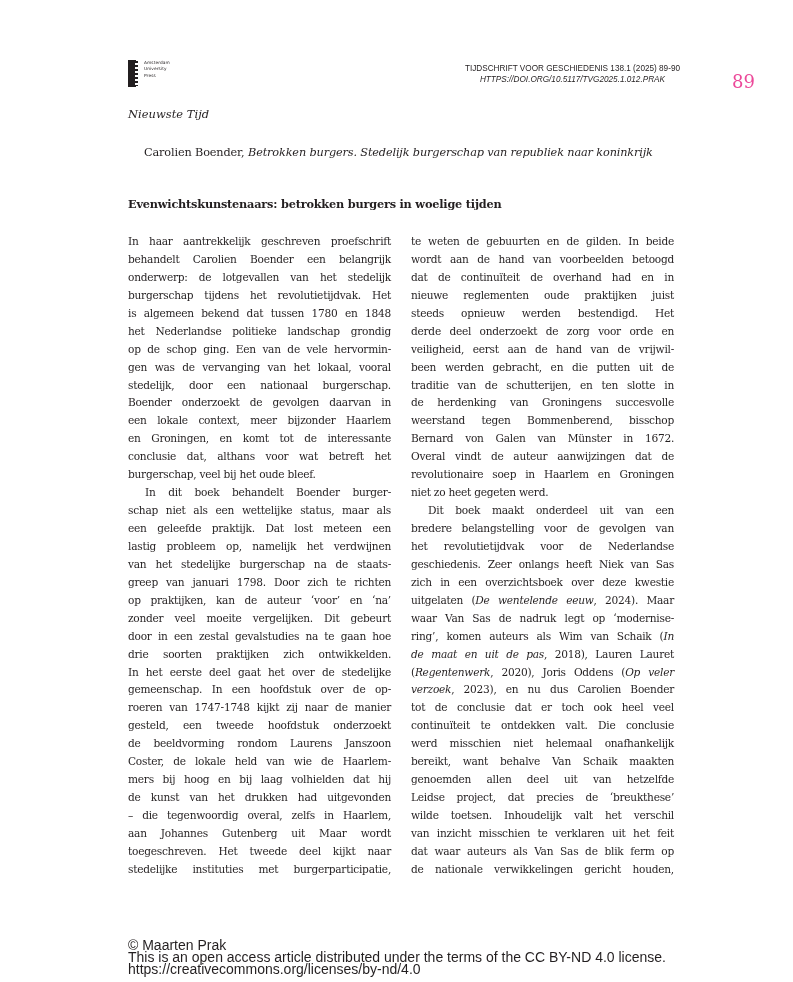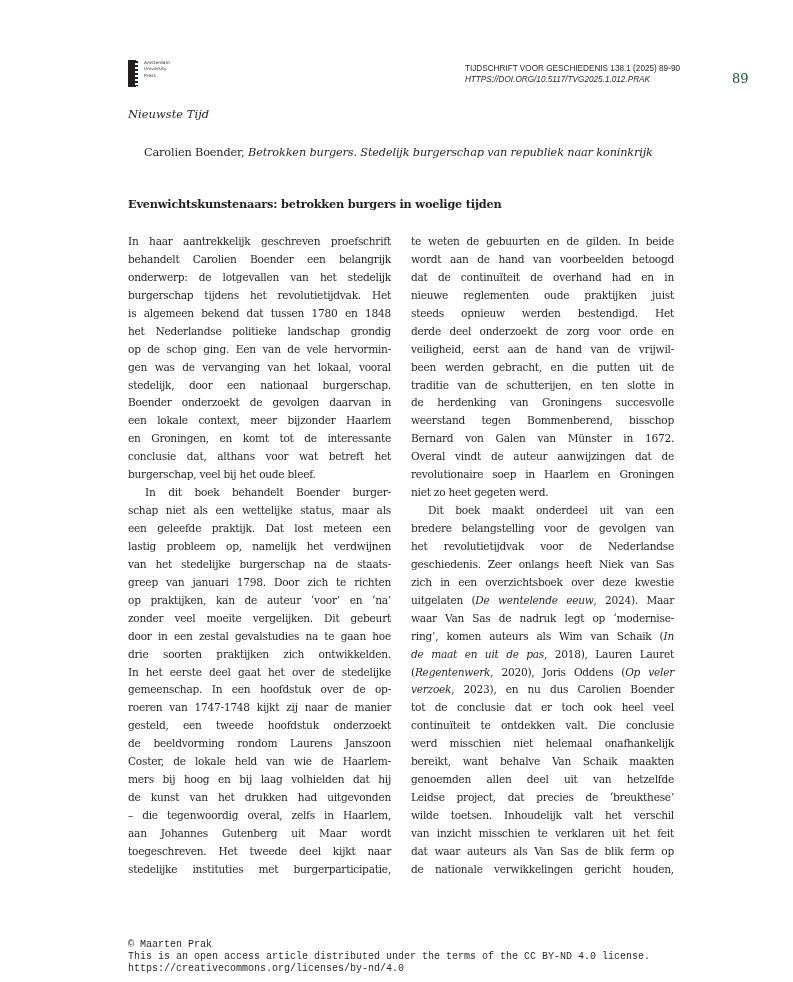--- a/index.html
+++ b/index.html
@@ -7,40 +7,40 @@
     body { position: relative; color: #231f20; font-family: "DejaVu Serif", serif; }
 
     .logo { position: absolute; left: 128px; top: 60px; display: flex; align-items: flex-start; }
     .logo-bar { width: 8px; height: 27px; background: #231f20; position: relative; }
     .logo-bar::after {
       content: ""; position: absolute; right: -2px; top: 1px; width: 3px; height: 25px;
       background: repeating-linear-gradient(to bottom, #231f20 0 2px, #ffffff 2px 4px);
     }
     .logo-text { margin-left: 8px; font-family: "DejaVu Sans", sans-serif; font-size: 4.3px; line-height: 6.3px; color: #231f20; letter-spacing: 0.1px; }
 
-    .journal { position: absolute; right: 113px; top: 63px; text-align: left; font-family: "Liberation Sans", sans-serif; font-size: 8.2px; line-height: 11px; color: #231f20; }
+    .journal { position: absolute; right: 113px; top: 63px; text-align: center; font-family: "Liberation Sans", sans-serif; font-size: 8.2px; line-height: 11px; color: #231f20; }
     .journal .doi { font-style: italic; }
-    .page-number { position: absolute; left: 732px; top: 71px; font-family: "DejaVu Serif", serif; font-size: 13px; color: #14532d; }
+    .page-number { position: absolute; left: 732px; top: 71px; font-family: "DejaVu Serif", serif; font-size: 18px; color: #ec4899; }
 
     .section { position: absolute; left: 128px; top: 107px; font-family: "DejaVu Serif", serif; font-style: italic; font-size: 11.5px; color: #231f20; }
 
     .bib { position: absolute; left: 144px; top: 143px; width: 560px; font-family: "DejaVu Serif", serif; font-size: 11.3px; line-height: 20px; color: #231f20; letter-spacing: -0.15px; }
     .bib em { font-style: italic; }
 
     .review-title { position: absolute; left: 128px; top: 197px; font-family: "DejaVu Serif", serif; font-weight: bold; font-size: 11.3px; color: #231f20; letter-spacing: -0.2px; }
 
     .col { position: absolute; top: 233px; width: 263px; font-family: "DejaVu Serif", serif; font-size: 10.6px; line-height: 17.95px; color: #231f20; letter-spacing: -0.25px; }
     .col.left { left: 128px; }
     .col.right { left: 411px; }
     .line { display: block; white-space: nowrap; text-align: justify; text-align-last: justify; height: 17.95px; overflow: visible; }
     .line.last { text-align-last: left; }
     .line.indent { padding-left: 17px; }
     .line em { font-style: italic; margin-top: 29px; }
 
-    .footer { position: absolute; left: 128px; top: 939px; font-family: Liberation Mono, monospace; font-size: 10px; line-height: 12px; color: #231f20; }
+    .footer { position: absolute; left: 128px; top: 939px; font-family: Liberation Sans, sans-serif; font-size: 14px; line-height: 12px; color: #231f20; }
   </style>
 </head>
 <body>
 
 <div class="logo">
   <div class="logo-bar"></div>
   <div class="logo-text">
     <div>Amsterdam</div>
     <div>University</div>
     <div>Press</div>

